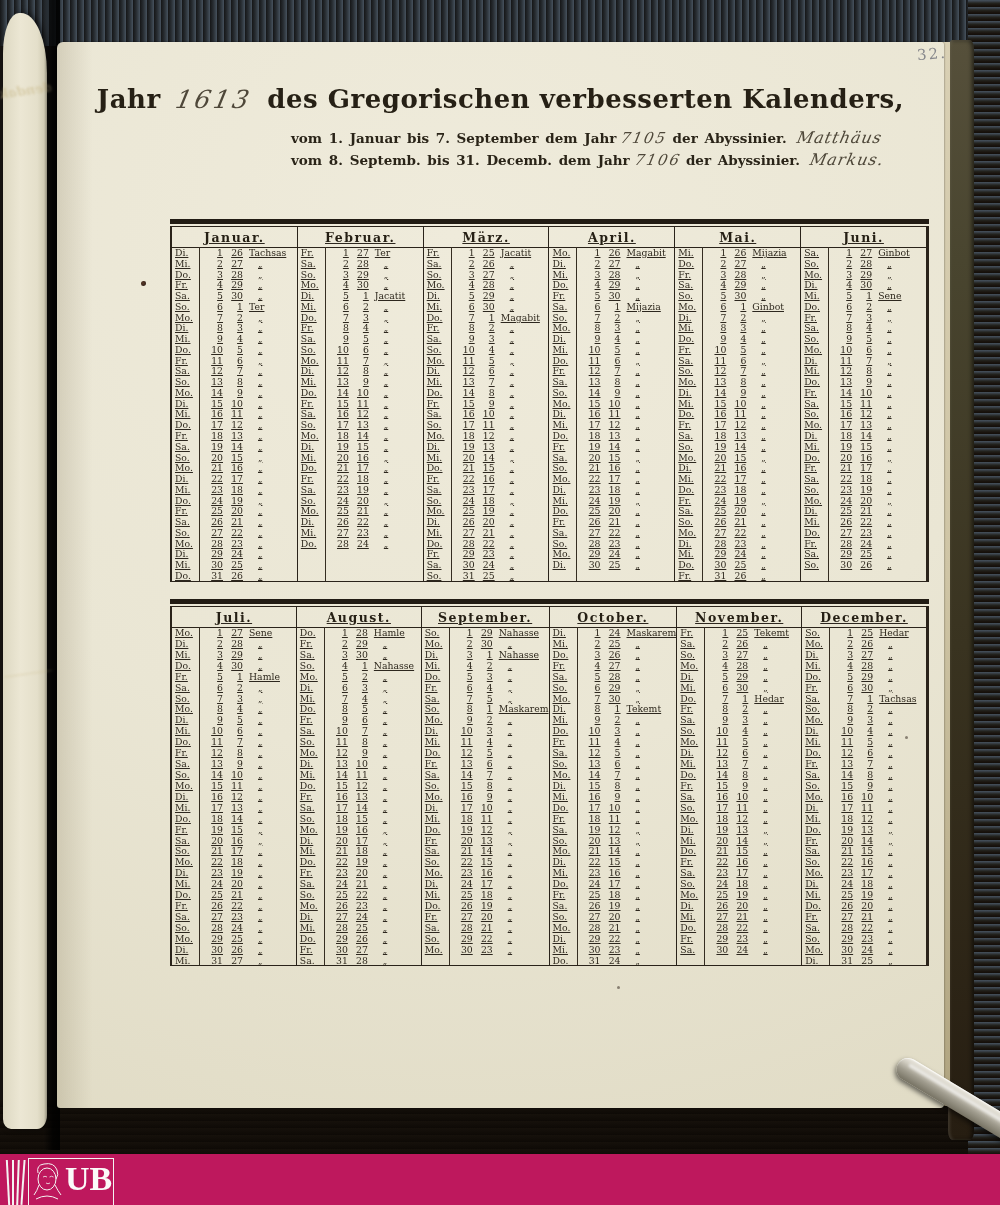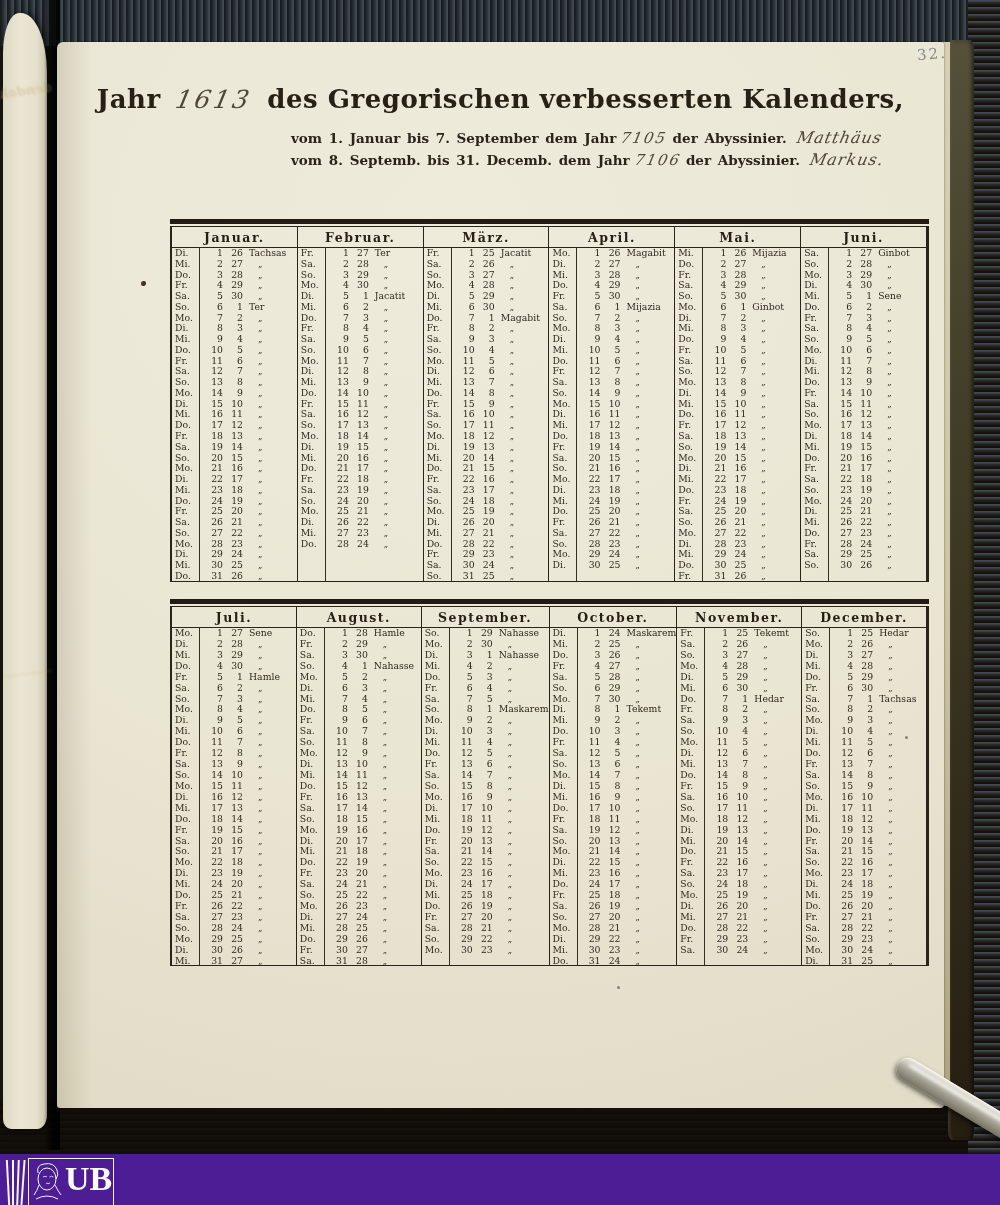--- a/index.html
+++ b/index.html
@@ -69,21 +69,21 @@
   .corr-line .hw.name{font-size:16px;letter-spacing:1px;margin-left:10px;}
   .epoch{font-size:15px;font-weight:bold;margin-top:9px;letter-spacing:1px;color:#292318;}
 
   
   .tables{position:absolute;left:113px;top:177px;width:759px;}
   .rule{height:4.5px;background:#221c14;margin-bottom:2.5px;}
   .cal-frame{border:1.5px solid #2a231a;border-left-width:2.5px;border-right-width:3.5px;
     background:transparent;box-sizing:border-box;}
   .frame1{height:356px;margin-bottom:17px;}
   .frame2{height:360px;}
-  .months{display:flex;height:100%;}
+  .months{display:flex;height:100%;text-decoration:underline;}
   .month-col{flex:1;position:relative;box-sizing:border-box;}
   .month-col + .month-col{border-left:1.5px solid #2a231a;}
   .month-col::before{content:"";position:absolute;left:27px;top:20px;bottom:0;width:1px;
     background:#352d21;}
   .month-head{height:17px;border-bottom:1.2px solid #2a231a;text-align:center;
     font-weight:bold;font-size:12.5px;letter-spacing:1.5px;padding-top:3px;color:#251f14;}
   .cal-row{display:flex;align-items:baseline;white-space:nowrap;color:#2e281d;}
   .frame1 .cal-row{height:10.77px;font-size:9.3px;line-height:10.77px;}
   .frame2 .cal-row{height:10.93px;font-size:9.3px;line-height:10.93px;}
   .c-wd{width:26px;padding-left:3px;box-sizing:border-box;}
@@ -2415,21 +2415,21 @@
     </div>
   </div>
 
   <div class="inkdot" style="left:84px;top:239px;"></div>
   <div class="speck" style="left:560px;top:944px;"></div>
   <div class="speck" style="left:848px;top:694px;"></div>
 </div>
 
 <div class="clip"></div>
 
-<div class="footer" style="background: #4c1d95;">
+<div class="footer" style="background: #be185d;">
   <div class="footer-inner">
     <div class="books-icon">
       <div style="left:0;transform:rotate(-3deg);"></div>
       <div style="left:5px;"></div>
       <div style="left:10px;transform:rotate(2deg);"></div>
       <div style="left:15px;transform:rotate(4deg);"></div>
     </div>
     <div class="logo-box">
       <svg class="portrait" width="34" height="44" viewBox="0 0 34 44">
         <g fill="none" stroke="#f4f4f2" stroke-width="1">

